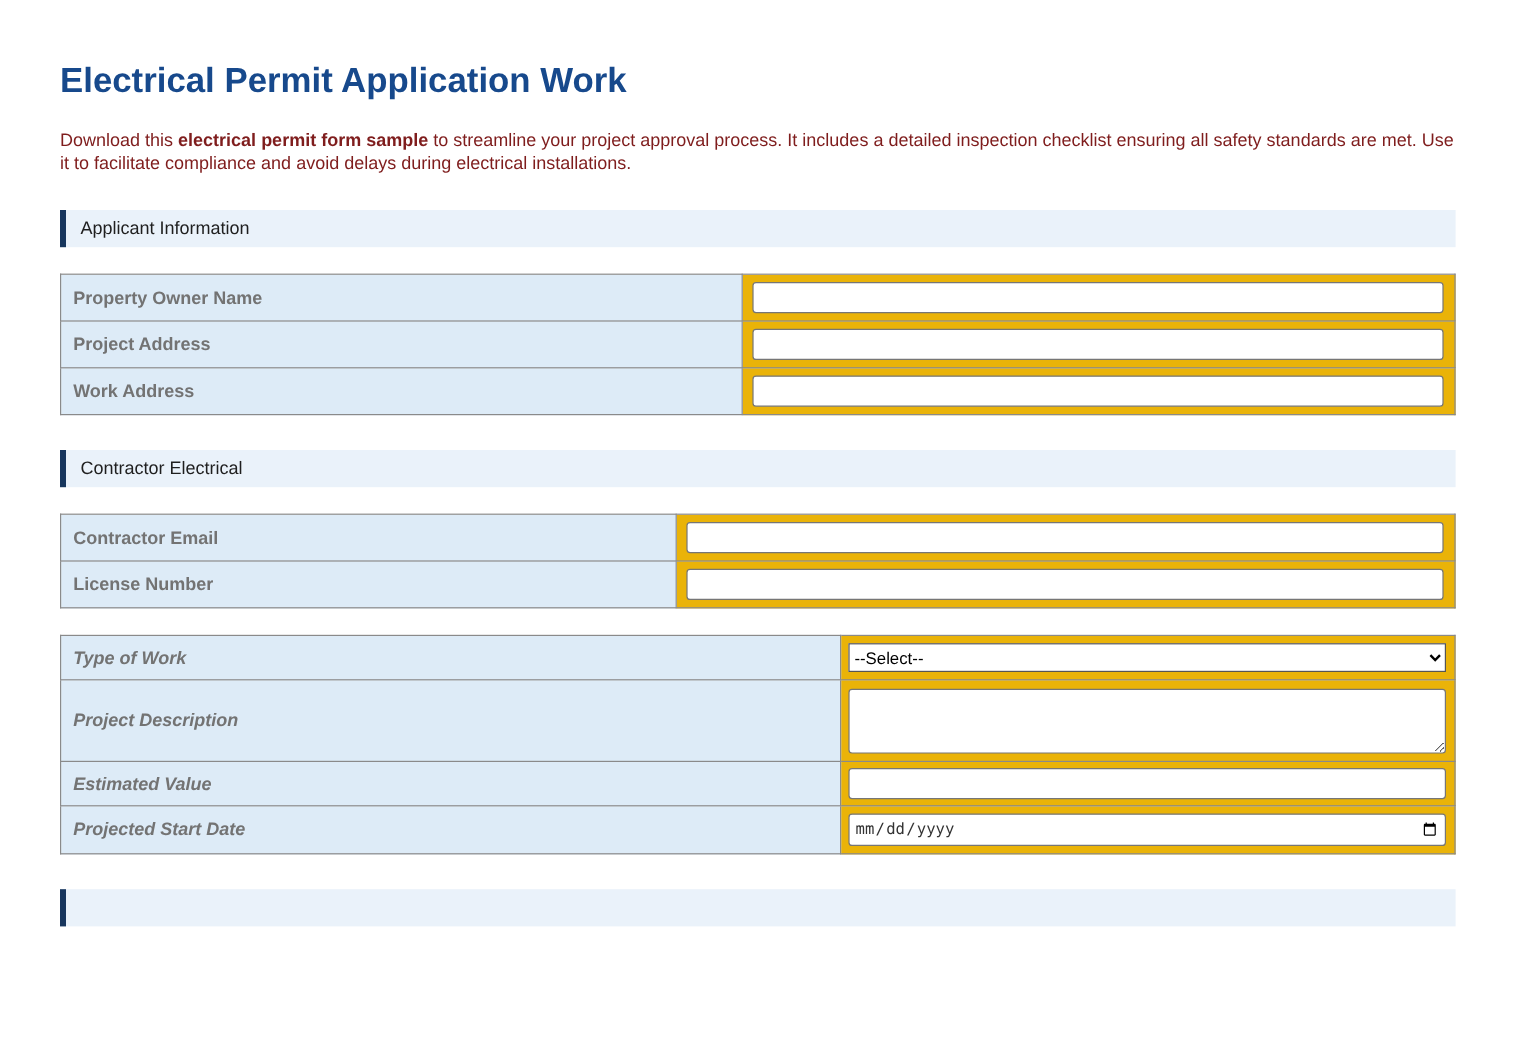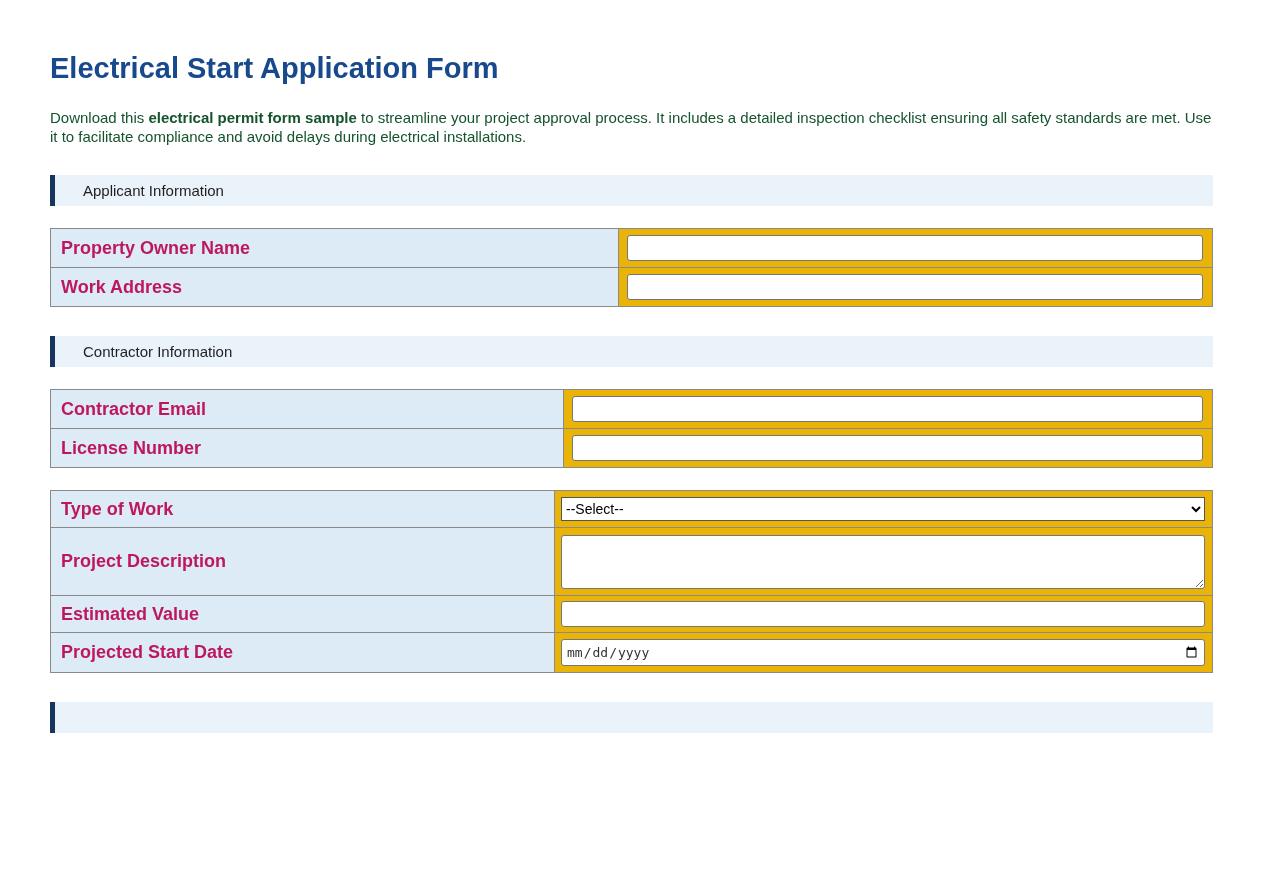--- a/index.html
+++ b/index.html
@@ -19,51 +19,51 @@
   }
   .page{width:1163px;margin-left:50px;}
   h1.page-title{
     margin:52px 0 0 0;
     font-size:29px;line-height:33px;font-weight:bold;
     color:var(--heading-text);
     font-family:"Liberation Sans", sans-serif;
   }
   p.intro{
     margin:24px 0 0 0;
-    font-size:15px;line-height:18.5px;color:#14532d;
+    font-size:15px;line-height:18.5px;color:#7f1d1d;
   }
   .section-heading{
     margin:29px 0 0 0;
     height:31px;line-height:31px;
     background:var(--section-bg);
     border-left:5px solid var(--accent-bar);
-    padding-left:28px;
+    padding-left:12px;
     font-size:15px;color:#1f1f1f;
   }
   table.form-table{
     width:100%;
     margin-top:22px;
     border-collapse:collapse;
     border:1px solid #7A7A7A;
   }
   table.form-table td{
     border:1px solid var(--table-border);
     vertical-align:middle;
   }
   td.label-cell{
     background:var(--label-cell-bg);
-    font-weight:bold;font-size:18px;color:#be185d;
+    font-weight:bold;font-size:15px;color:#737373;
     padding:0 8px 0 10px;
   }
   td.control-cell{background:#eab308;padding:6px 9px 6px 8px;}
   .t1 td.label-cell{width:568px;}
   .t1 tr{height:38px;}
   .t2 td.label-cell{width:513px;}
   .t2 tr{height:38px;}
-  .t3 td.label-cell{width:504px;}
+  .t3 td.label-cell{width:650px;font-style:italic;}
   .t3 td.control-cell{padding:5px 7px 5px 6px;}
   .t3 tr.row-type{height:37px;}
   .t3 tr.row-desc{height:68px;padding-left:12px;}
   .t3 tr.row-value{height:37px;padding-left:48px;}
   .t3 tr.row-date{height:40px;}
   input.text-input{
     display:block;width:100%;height:26px;
     border:1px solid var(--input-border);border-radius:3px;
     padding:1px 4px;font-size:14px;background:#fff;
     font-family:"Liberation Sans", sans-serif;
@@ -85,44 +85,50 @@
     border:1px solid var(--input-border);border-radius:3px;
     padding:1px 4px;font-size:13px;background:#fff;
     font-family:"DejaVu Sans Mono", monospace;color:#333;
   }
 </style>
 </head>
 <body>
 
 <div class="page">
 
-  <h1 class="page-title">Electrical Start Application Form</h1>
+  <h1 class="page-title">Electrical Permit Application Work</h1>
 
   <p class="intro"><span>Download this </span><b>electrical permit form sample</b><span> to streamline your project approval process. It includes a detailed inspection checklist ensuring all safety standards are met. Use it to facilitate compliance and avoid delays during electrical installations.</span></p>
 
   <div class="section-heading">Applicant Information</div>
 
   <table class="form-table t1">
     <tbody>
         <tr>
       <td class="label-cell">Property Owner Name</td>
       <td class="control-cell">
         <input type="text" class="text-input" value="" style="">
       </td>
     </tr>
     <tr>
+      <td class="label-cell">Project Address</td>
+      <td class="control-cell">
+        <input type="text" class="text-input" value="" style="">
+      </td>
+    </tr>
+    <tr>
       <td class="label-cell">Work Address</td>
       <td class="control-cell">
         <input type="text" class="text-input" value="" style="">
       </td>
     </tr>
   </tbody>
     </table>
 
-  <div class="section-heading">Contractor Information</div>
+  <div class="section-heading">Contractor Electrical</div>
 
   <table class="form-table t2">
     <tbody>
         <tr>
       <td class="label-cell">Contractor Email</td>
       <td class="control-cell">
         <input type="text" class="text-input" value="" style="">
       </td>
     </tr>
     <tr>

